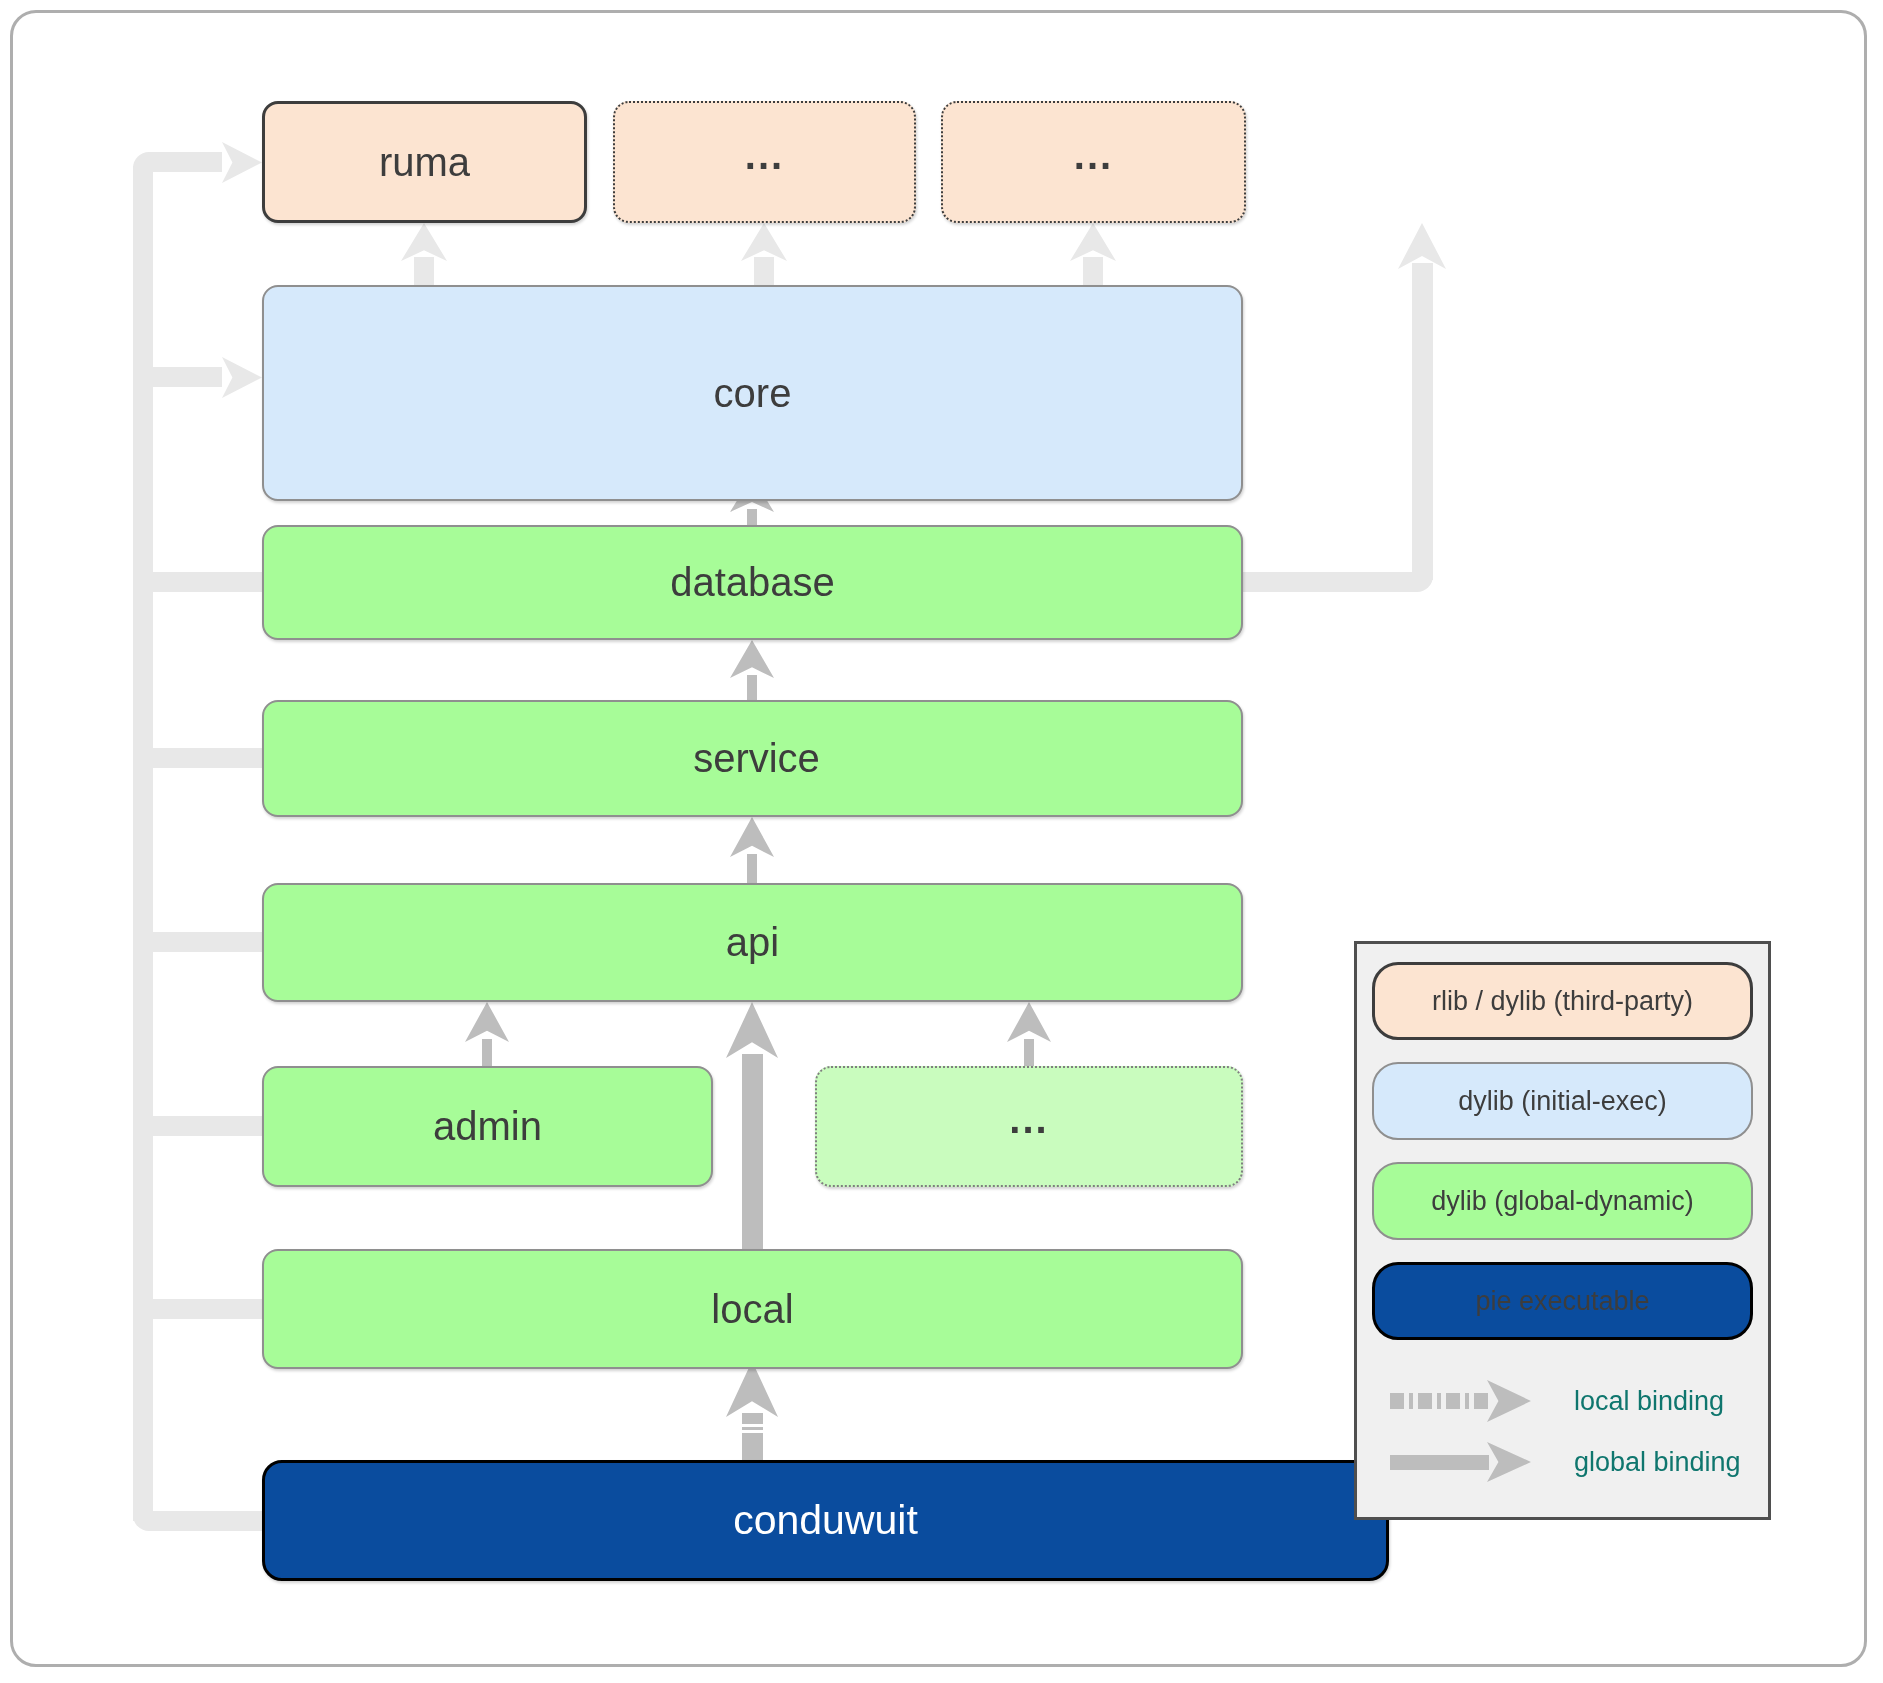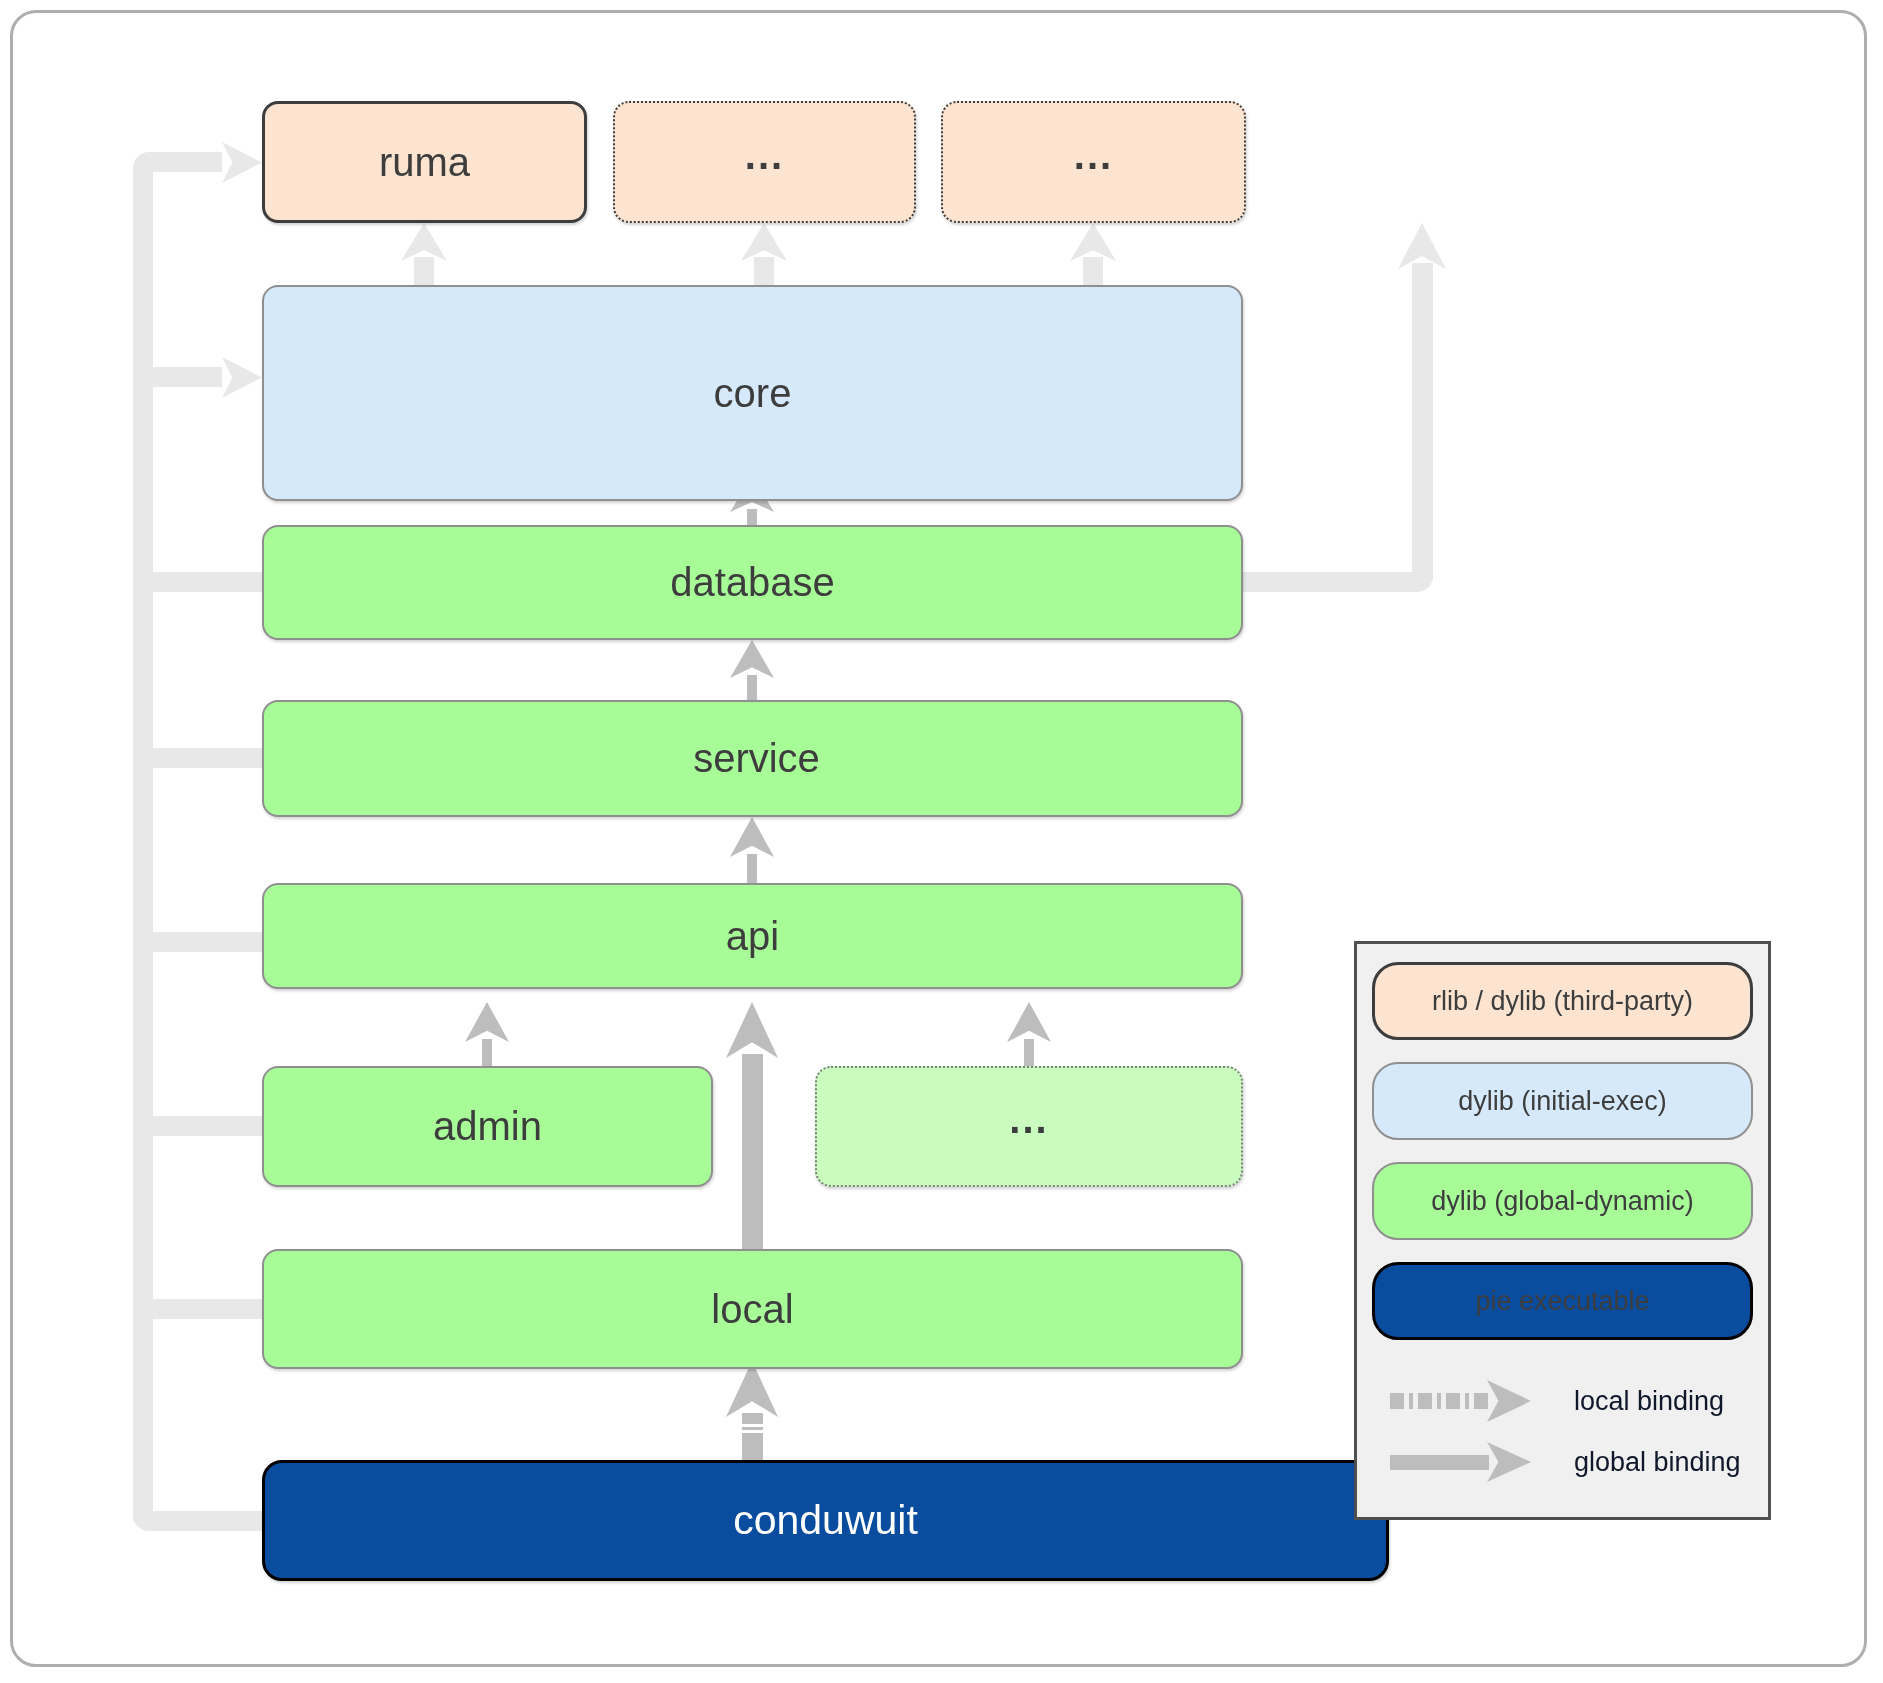--- a/index.html
+++ b/index.html
@@ -36,21 +36,21 @@
     position:absolute;left:1345px;top:941px;width:417px;height:579px;
     background:var(--legend_bg);border:3px solid var(--legend_border);box-sizing:border-box;margin-left:9px;
   }
   .legend .item{
     position:absolute;left:15px;width:381px;height:78px;border-radius:26px;
     display:flex;align-items:center;justify-content:center;
     font-size:27px;color:var(--text_dark);box-sizing:border-box;
   }
   .bind-label{
     position:absolute;left:217px;width:190px;display:flex;align-items:center;
-    font-size:27px;color:#0f172a;
+    font-size:27px;color:#0f766e;
   }
 </style>
 </head>
 <body>
 
 <div id="stage">
   <div class="frame"></div>
 
   <div class="a light" style="left:133px;top:152px;width:89px;height:20px;border-top-left-radius:16px;"></div>
   <div class="a light" style="left:133px;top:166px;width:20px;height:1355px;"></div>
@@ -124,21 +124,21 @@
 
   <div class="node initial-exec" style="left:262px;top:285px;width:981px;height:216px;">
     <span>core</span>
   </div>
   <div class="node global-dynamic" style="left:262px;top:525px;width:981px;height:115px;">
     <span>database</span>
   </div>
   <div class="node global-dynamic" style="left:262px;top:700px;width:981px;height:117px;padding-left:8px;">
     <span>service</span>
   </div>
-  <div class="node global-dynamic" style="left:262px;top:883px;width:981px;height:106px;">
+  <div class="node global-dynamic" style="left:262px;top:883px;width:981px;height:119px;">
     <span>api</span>
   </div>
   <div class="node global-dynamic" style="left:262px;top:1066px;width:451px;height:121px;">
     <span>admin</span>
   </div>
   <div class="node global-dynamic-dotted" style="left:815px;top:1066px;width:428px;height:121px;">
     <span class="dots">...</span>
   </div>
   <div class="node global-dynamic" style="left:262px;top:1249px;width:981px;height:120px;">
     <span>local</span>

